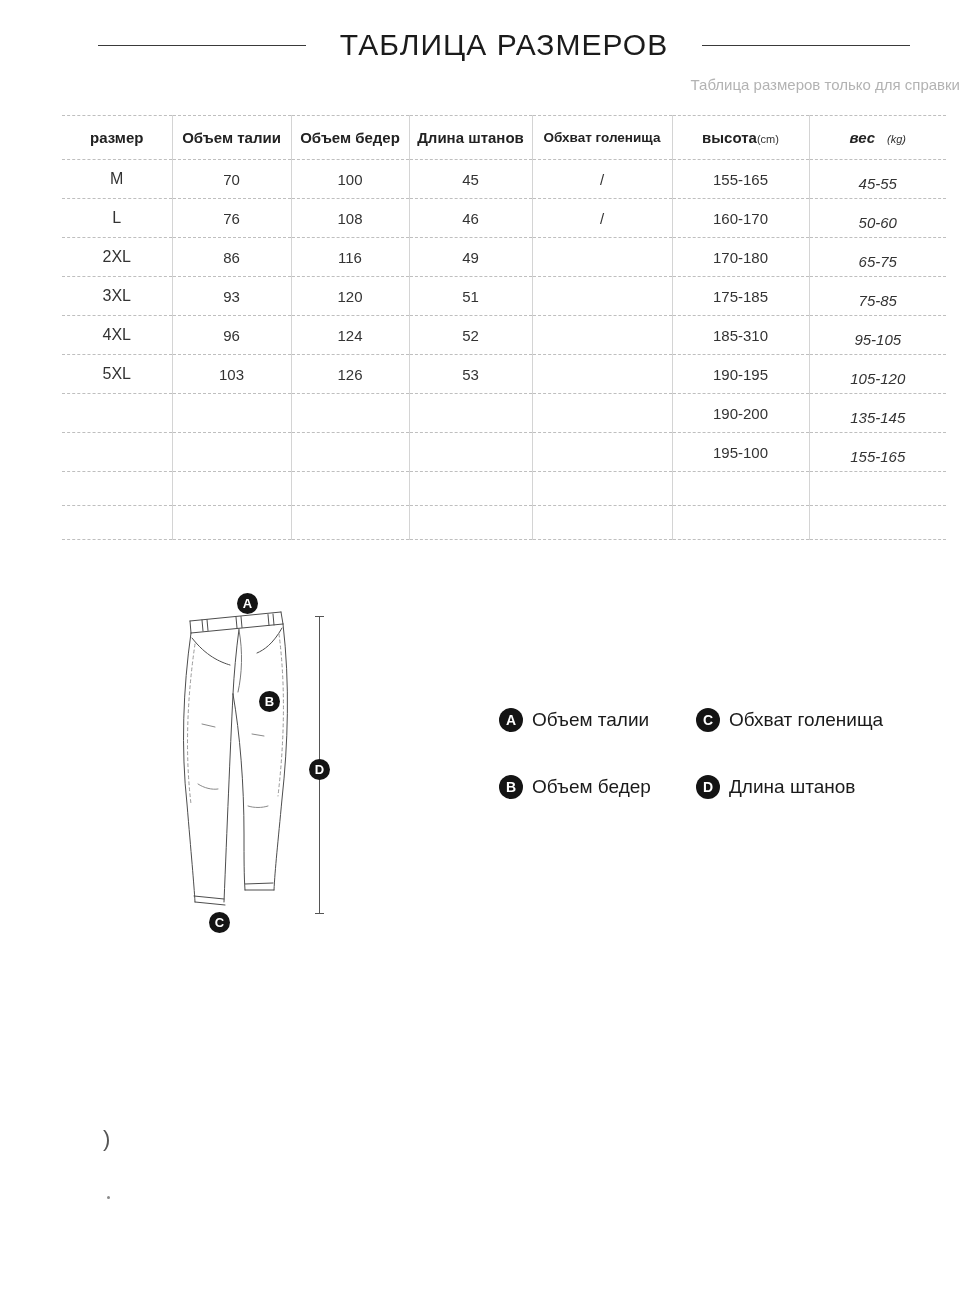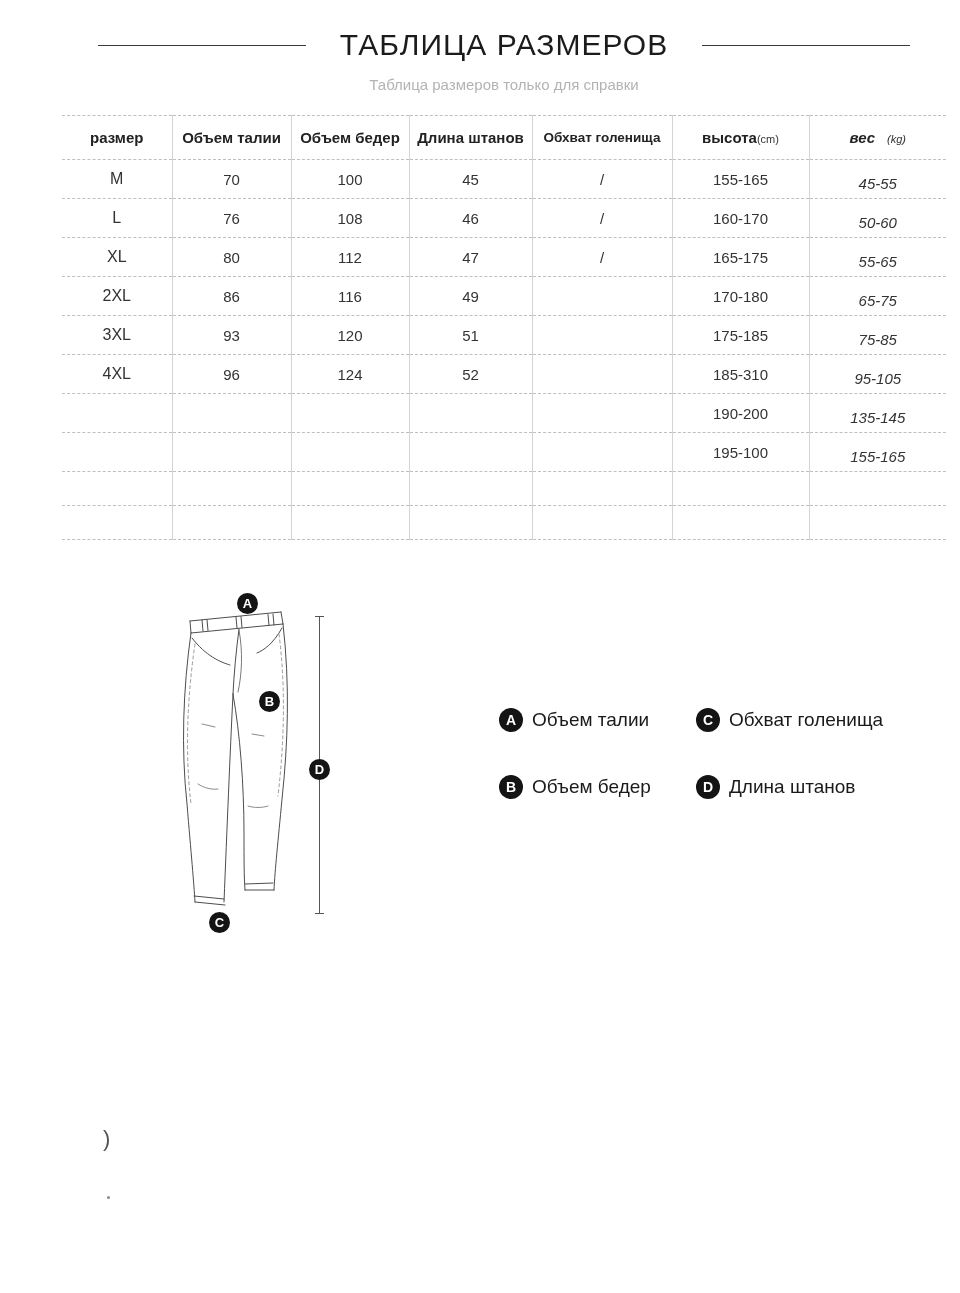--- a/index.html
+++ b/index.html
@@ -5,21 +5,21 @@
   * { margin: 0; padding: 0; box-sizing: border-box; }
   html, body { background: #ffffff; }
   body { font-family: "Liberation Sans", "DejaVu Sans", sans-serif; }
 
   .page { position: relative; width: 960px; height: 1293px; margin: 8px auto; background: #fff; overflow: hidden; color: #222; padding-left: 48px; }
 
   
   .title-row { display: flex; align-items: center; justify-content: center; padding-top: 20px; }
   .title-row .rule { flex: 0 0 208px; height: 0; border-top: 1px solid #3a3a3a; }
   .page-title { font-size: 30px; font-weight: 400; letter-spacing: 1px; color: #1b1b1b; padding: 0 34px; white-space: nowrap; }
-  .subtitle { text-align: center; color: #b3b3b3; font-size: 15px; margin-top: 14px; }
+  .subtitle { text-align: right; color: #b3b3b3; font-size: 15px; margin-top: 14px; }
 
   
   .size-table { width: 884px; margin: 22px auto 0; border-collapse: collapse; table-layout: fixed;
                 border-top: 1px dashed #bfbfbf; border-bottom: 1px dashed #bfbfbf; font-size: 15px; color: #333; }
   .size-table tr { border-bottom: 1px dashed #bfbfbf; }
   .size-table th, .size-table td { border-right: 1px solid #d4d4d4; text-align: center; vertical-align: middle; padding: 0; }
   .size-table th:last-child, .size-table td:last-child { border-right: none; font-style: italic; }
   .size-table thead tr { height: 44px; }
   .size-table tbody tr { height: 39px; }
   .size-table tbody tr.empty-row { height: 34px; }
@@ -104,29 +104,20 @@
       <tr>
         <td class="cell-size">L</td>
         <td>76</td>
         <td>108</td>
         <td>46</td>
         <td>/</td>
         <td>160-170</td>
         <td class="cell-weight"><span>50-60</span></td>
       </tr>
       <tr>
-        <td class="cell-size">XL</td>
-        <td>80</td>
-        <td>112</td>
-        <td>47</td>
-        <td>/</td>
-        <td>165-175</td>
-        <td class="cell-weight"><span>55-65</span></td>
-      </tr>
-      <tr>
         <td class="cell-size">2XL</td>
         <td>86</td>
         <td>116</td>
         <td>49</td>
         <td></td>
         <td>170-180</td>
         <td class="cell-weight"><span>65-75</span></td>
       </tr>
       <tr>
         <td class="cell-size">3XL</td>
@@ -138,20 +129,29 @@
         <td class="cell-weight"><span>75-85</span></td>
       </tr>
       <tr>
         <td class="cell-size">4XL</td>
         <td>96</td>
         <td>124</td>
         <td>52</td>
         <td></td>
         <td>185-310</td>
         <td class="cell-weight"><span>95-105</span></td>
+      </tr>
+      <tr>
+        <td class="cell-size">5XL</td>
+        <td>103</td>
+        <td>126</td>
+        <td>53</td>
+        <td></td>
+        <td>190-195</td>
+        <td class="cell-weight"><span>105-120</span></td>
       </tr>
       <tr>
         <td class="cell-size"></td>
         <td></td>
         <td></td>
         <td></td>
         <td></td>
         <td>190-200</td>
         <td class="cell-weight"><span>135-145</span></td>
       </tr>

